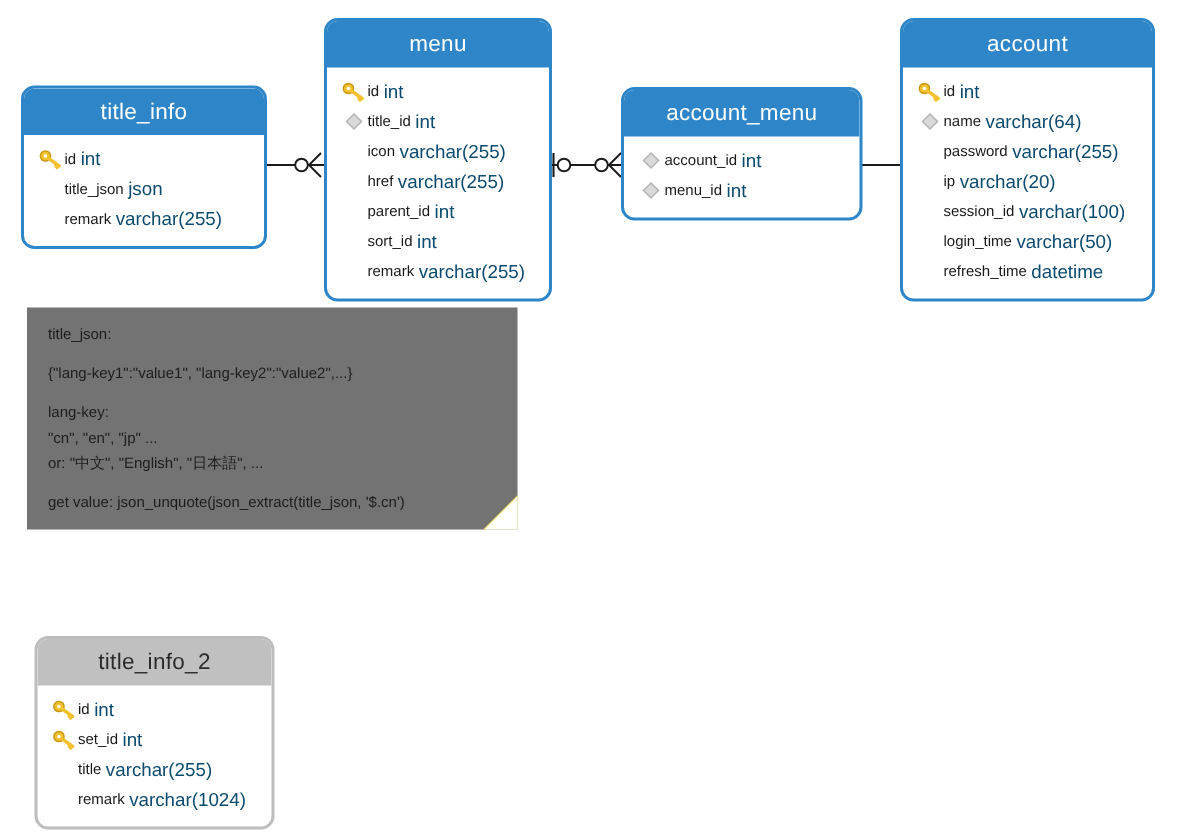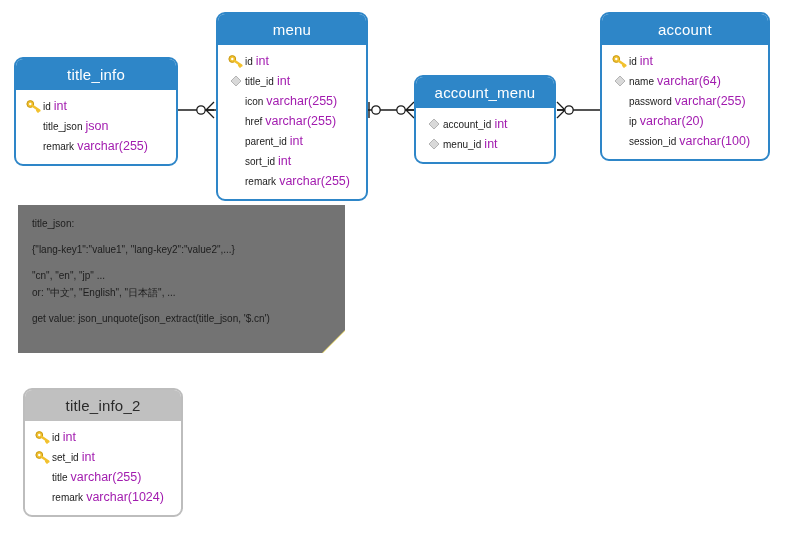--- a/index.html
+++ b/index.html
@@ -57,21 +57,21 @@
     display: flex;
     align-items: center;
     justify-content: center;
   }
   .col-name {
     font-size: 10px;
     color: #1a1a1a;
   }
   .col-type {
     font-size: 12.5px;
-    color: #a21caf;
+    color: #0c4a6e;
     margin-left: 3px;
   }
 
   
   .entity.gray {
     border-color: #bdbdbd;
   }
   .entity.gray .ent-header {
     background: #c0c0c0;
     color: #2b2b2b;
@@ -239,21 +239,21 @@
         <span class="col-type">int</span>
       </div>
       <div class="ent-row">
         <span class="ent-icon"></span>
         <span class="col-name">remark</span>
         <span class="col-type">varchar(255)</span>
       </div>
     </div>
   </div>
 
-  <div class="entity" id="ent-account_menu" style="left:414px; top:75px; width:142px;">
+  <div class="entity" id="ent-account_menu" style="left:414px; top:58px; width:161px;">
     <div class="ent-header">account_menu</div>
     <div class="ent-body">
       <div class="ent-row">
         <span class="ent-icon">
           <svg width="12" height="12" viewBox="0 0 12 12">
             <path d="M6 1 L11 6 L6 11 L1 6 Z" fill="#d9d9d9" stroke="#b4b4b4" stroke-width="1"></path>
           </svg>
         </span>
         <span class="col-name">account_id</span>
         <span class="col-type">int</span>
@@ -302,24 +302,34 @@
       <div class="ent-row">
         <span class="ent-icon"></span>
         <span class="col-name">ip</span>
         <span class="col-type">varchar(20)</span>
       </div>
       <div class="ent-row">
         <span class="ent-icon"></span>
         <span class="col-name">session_id</span>
         <span class="col-type">varchar(100)</span>
       </div>
-    </div>
-  </div>
-
-  <div class="entity gray" id="ent-title_info_2" style="left:23px; top:388px; width:160px;">
+      <div class="ent-row">
+        <span class="ent-icon"></span>
+        <span class="col-name">login_time</span>
+        <span class="col-type">varchar(50)</span>
+      </div>
+      <div class="ent-row">
+        <span class="ent-icon"></span>
+        <span class="col-name">refresh_time</span>
+        <span class="col-type">datetime</span>
+      </div>
+    </div>
+  </div>
+
+  <div class="entity gray" id="ent-title_info_2" style="left:23px; top:424px; width:160px;">
     <div class="ent-header">title_info_2</div>
     <div class="ent-body">
       <div class="ent-row">
         <span class="ent-icon">
           <svg width="16" height="14" viewBox="0 0 16 14">
             <circle cx="4.3" cy="5" r="3.4" fill="#F2C12E" stroke="#C99A16" stroke-width="1"></circle>
             <circle cx="4.3" cy="5" r="1.2" fill="#ffffff"></circle>
             <path d="M6.8 6.9 L13.4 11.6" stroke="#F2C12E" stroke-width="2.4" stroke-linecap="round"></path>
             <path d="M11.0 11.4 L12.1 12.8" stroke="#F2C12E" stroke-width="2" stroke-linecap="round"></path>
           </svg>
@@ -348,20 +358,21 @@
         <span class="ent-icon"></span>
         <span class="col-name">remark</span>
         <span class="col-type">varchar(1024)</span>
       </div>
     </div>
   </div>
 
   <div class="note" style="left:18px; top:205px; width:327px; height:148px;">
     <p class="note-line">title_json:</p>
     <p class="note-line">{"lang-key1":"value1", "lang-key2":"value2",...}</p>
+    <p class="note-line tight">lang-key:</p>
     <p class="note-line tight">"cn", "en", "jp" ...</p>
     <p class="note-line">or: "中文", "English", "日本語", ...</p>
     <p class="note-line">get value: json_unquote(json_extract(title_json, '$.cn')</p>
     <span class="note-fold-edge"></span>
     <span class="note-fold"></span>
   </div>
 
 </div>
 
 </body></html>

